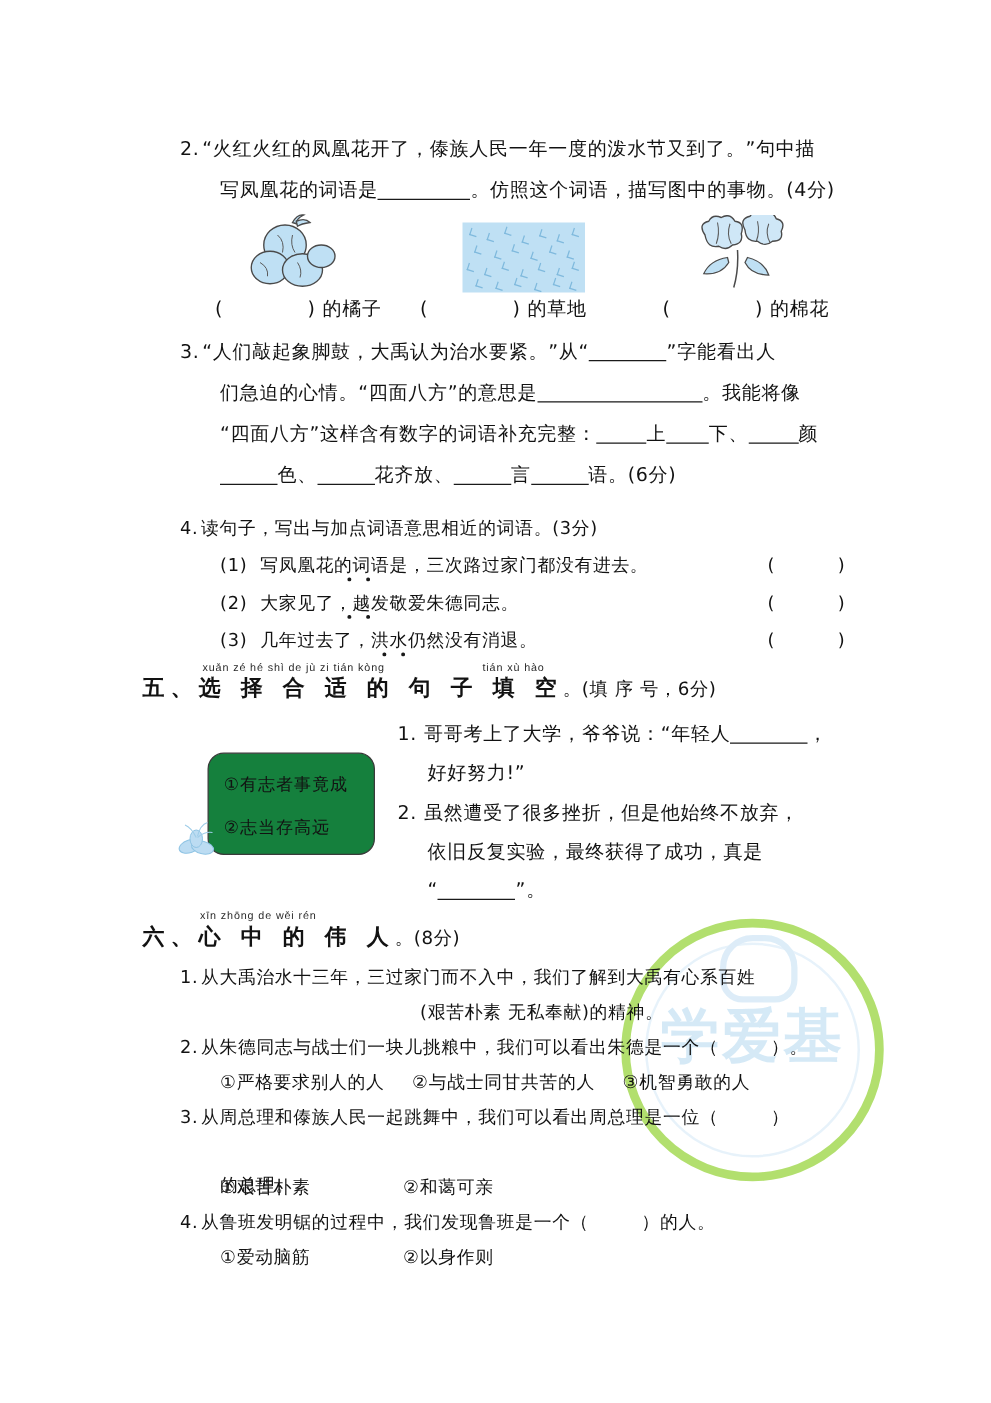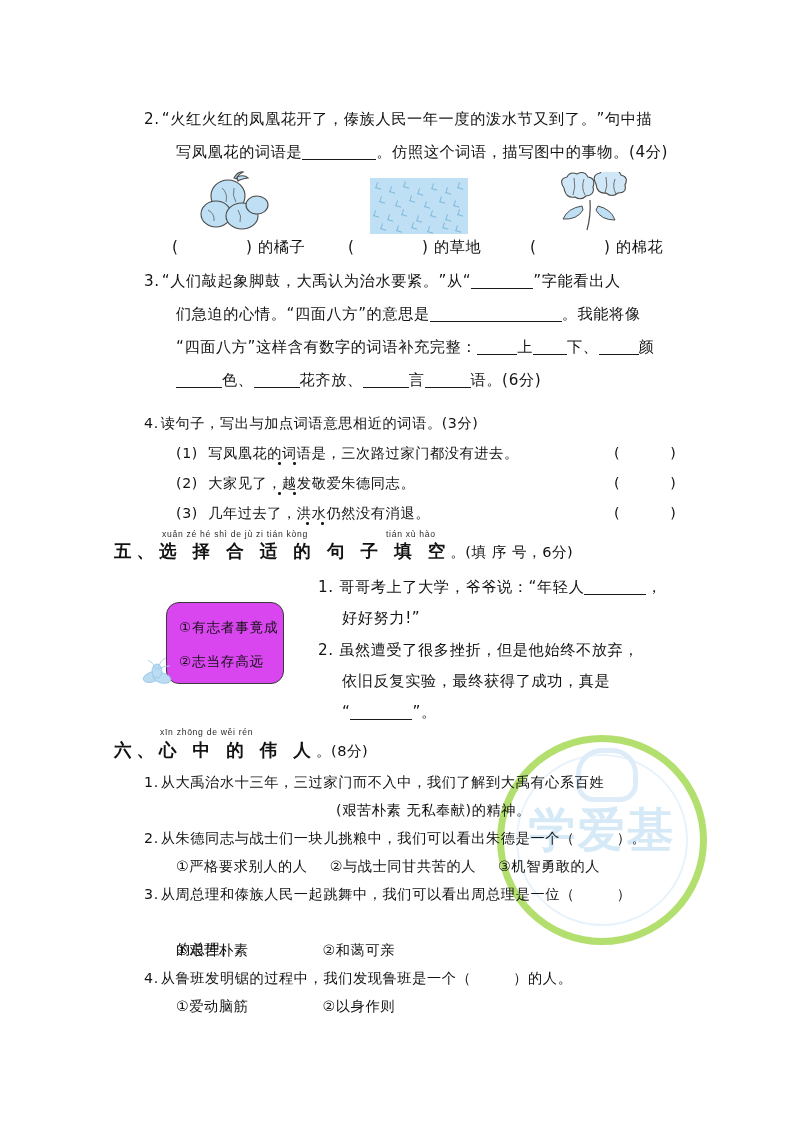--- a/index.html
+++ b/index.html
@@ -160,26 +160,26 @@
     border-left: 1.2px solid #7fb9dd;
     border-bottom: 1.2px solid #7fb9dd;
     transform: rotate(18deg);
   }
 
   
   .choicebox {
     position: absolute;
     left: 166px;
     top: 602px;
-    width: 118px;
+    width: 134px;
     height: 82px;
     border: 1.6px solid #3a3a3a;
     border-radius: 13px;
     box-sizing: border-box;
-    background: #d946ef;
+    background: #15803d;
     text-decoration: underline;
   }
   .choicebox .ci {
     position: absolute;
     left: 12px;
     font-size: 13.6px;
     letter-spacing: .8px;
     white-space: nowrap;
   }
   .flower {
@@ -279,21 +279,21 @@
       </g>
       <path d="M38 28 q1 16 -3 30" fill="none" stroke="#4a4a4a" stroke-width="1.2"></path>
     </svg>
   </div>
 
   <div class="q" style="left:172px; top:240px;">
     <span>(</span>
     <span style="display:inline-block;width:62px;"></span><span>)</span>
     <span>的橘子</span>
   </div>
-  <div class="q" style="left:348px; top:240px;">
+  <div class="q" style="left:336px; top:240px;">
     <span>(</span>
     <span style="display:inline-block;width:62px;"></span><span>)</span>
     <span>的草地</span>
   </div>
   <div class="q" style="left:530px; top:240px;">
     <span>(</span>
     <span style="display:inline-block;width:62px;"></span><span>)</span>
     <span>的棉花</span>
   </div>
 

